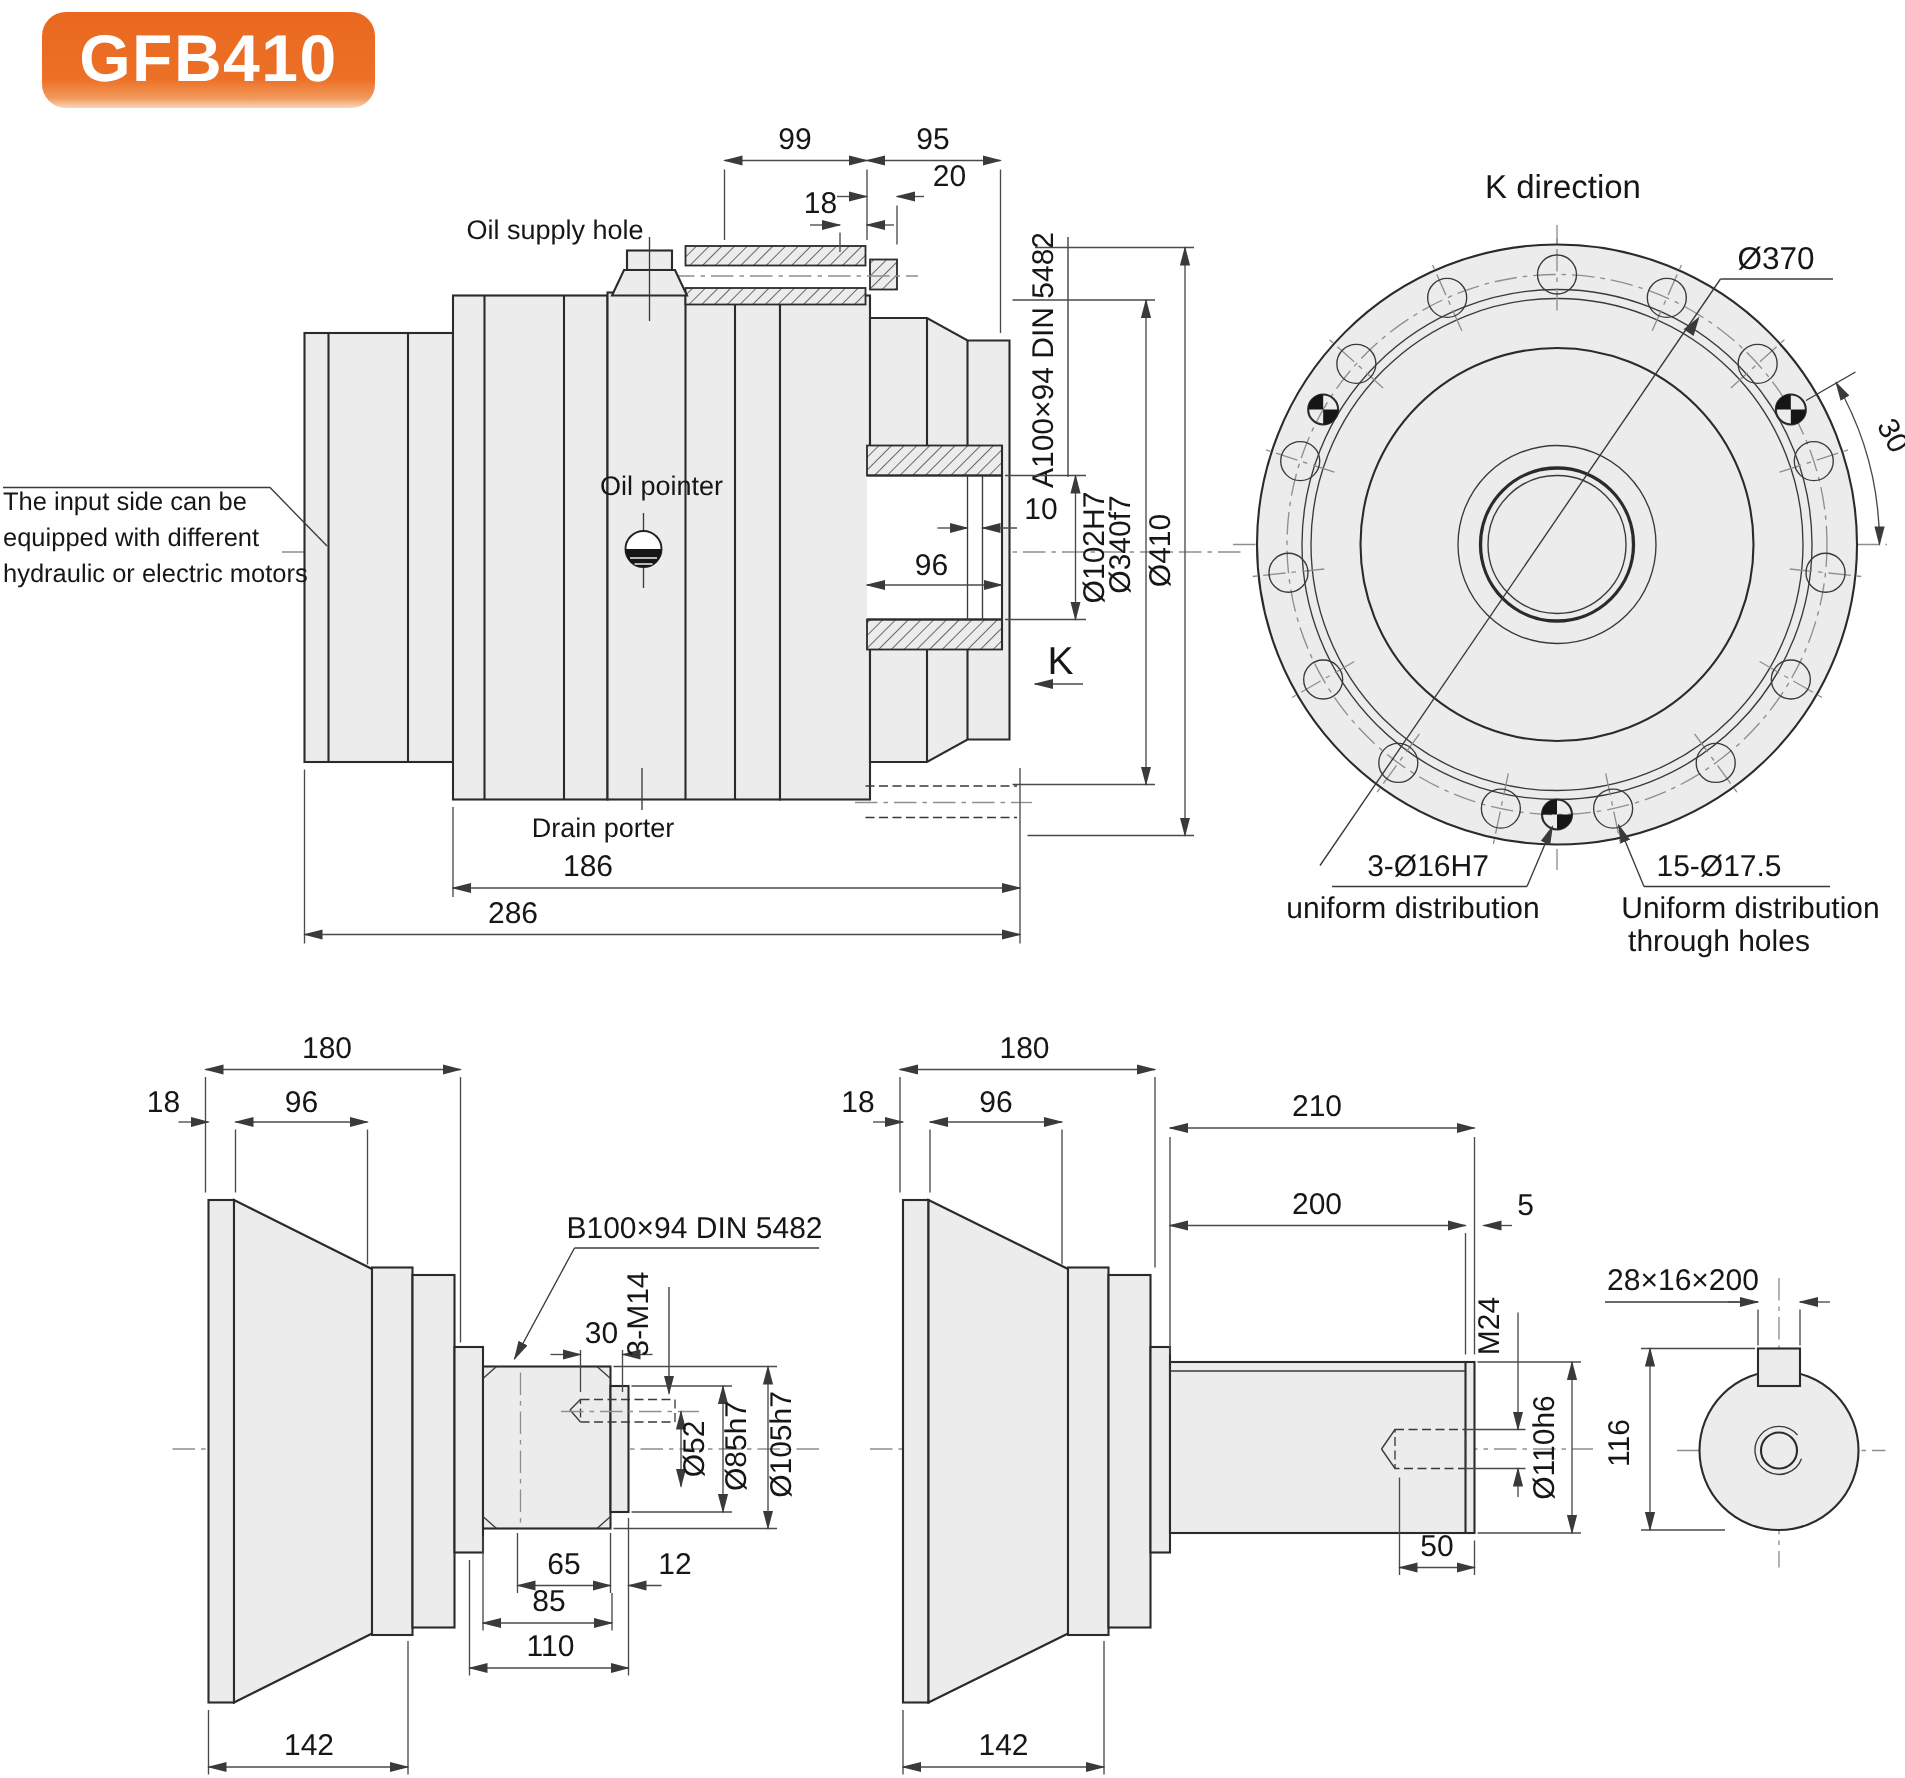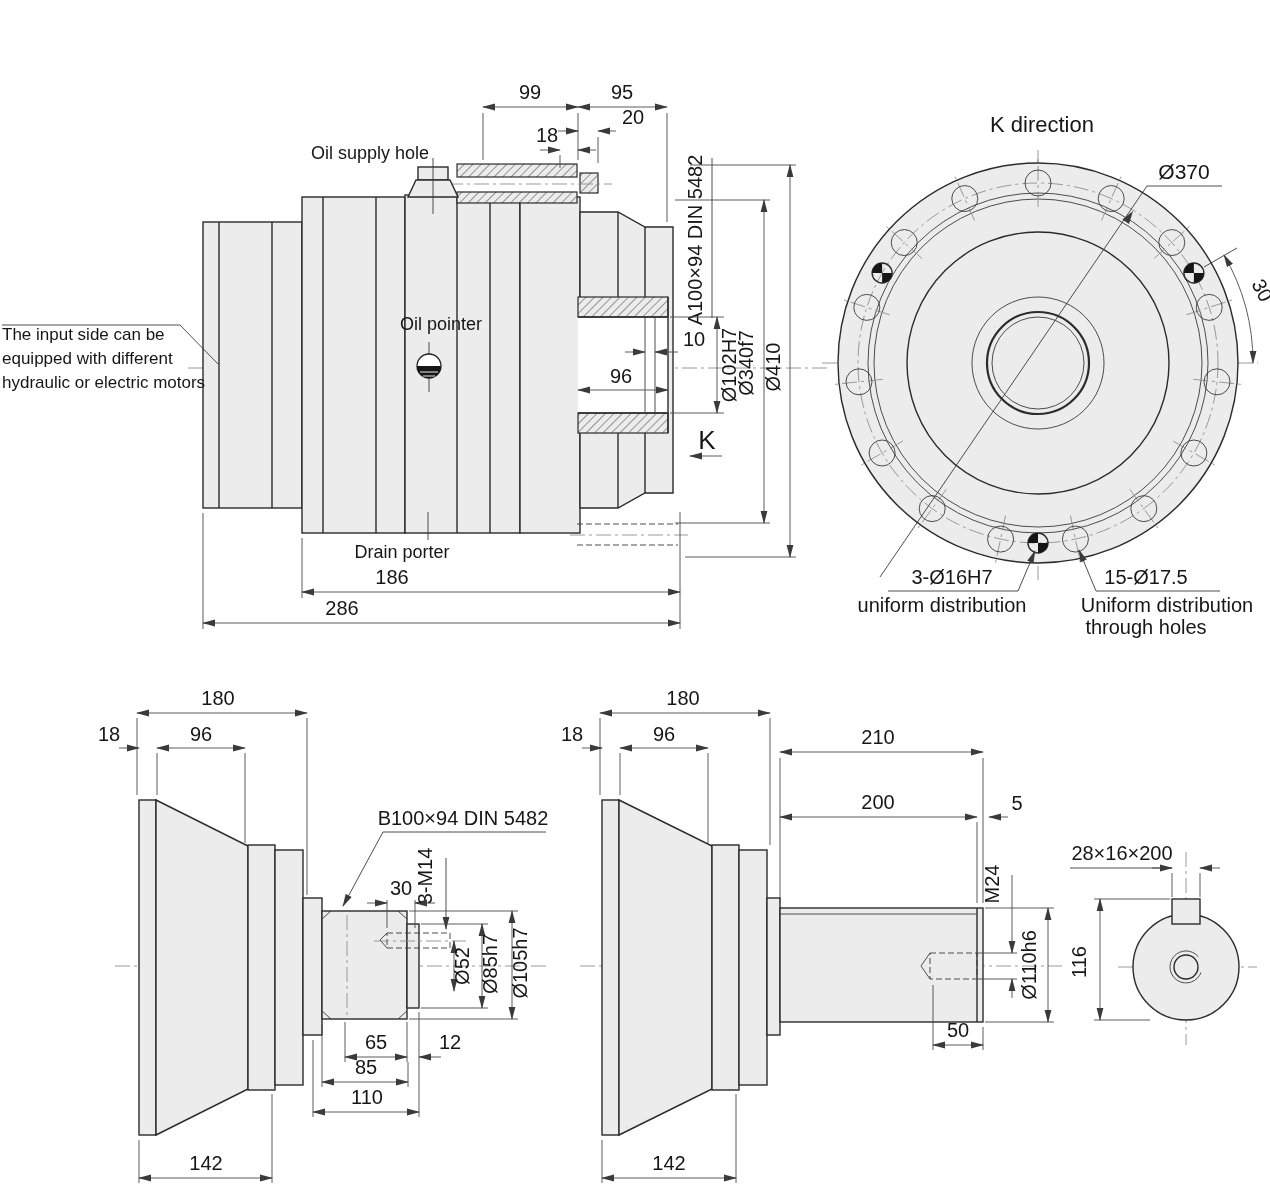--- a/index.html
+++ b/index.html
@@ -23,20 +23,23 @@
   .dim{fill:none;stroke:#4a4a4a;stroke-width:0.9}
   .cl{fill:none;stroke:#8f8f8f;stroke-width:0.9;stroke-dasharray:15 4 3 4}
   .hid{fill:none;stroke:#3a3a3a;stroke-width:0.9;stroke-dasharray:6 3}
   .whitefill{fill:#ffffff;stroke:none}
 </style>
 </head>
 <body>
 
 <div id="page">
 
+  <div id="badge">
+    <span>GFB410</span>
+  </div>
 
   <svg width="1270" height="1185" viewBox="0 0 1270 1185">
     <defs>
       <marker id="ar" markerWidth="13" markerHeight="8" refX="12" refY="4" orient="auto" markerUnits="userSpaceOnUse">
         <path d="M13,4 L0,0.6 L0,7.4 Z" fill="#3a3a3a"></path>
       </marker>
       <marker id="as" markerWidth="13" markerHeight="8" refX="1" refY="4" orient="auto" markerUnits="userSpaceOnUse">
         <path d="M0,4 L13,0.6 L13,7.4 Z" fill="#3a3a3a"></path>
       </marker>
       <pattern id="h45" width="6" height="6" patternUnits="userSpaceOnUse" patternTransform="rotate(45)">

